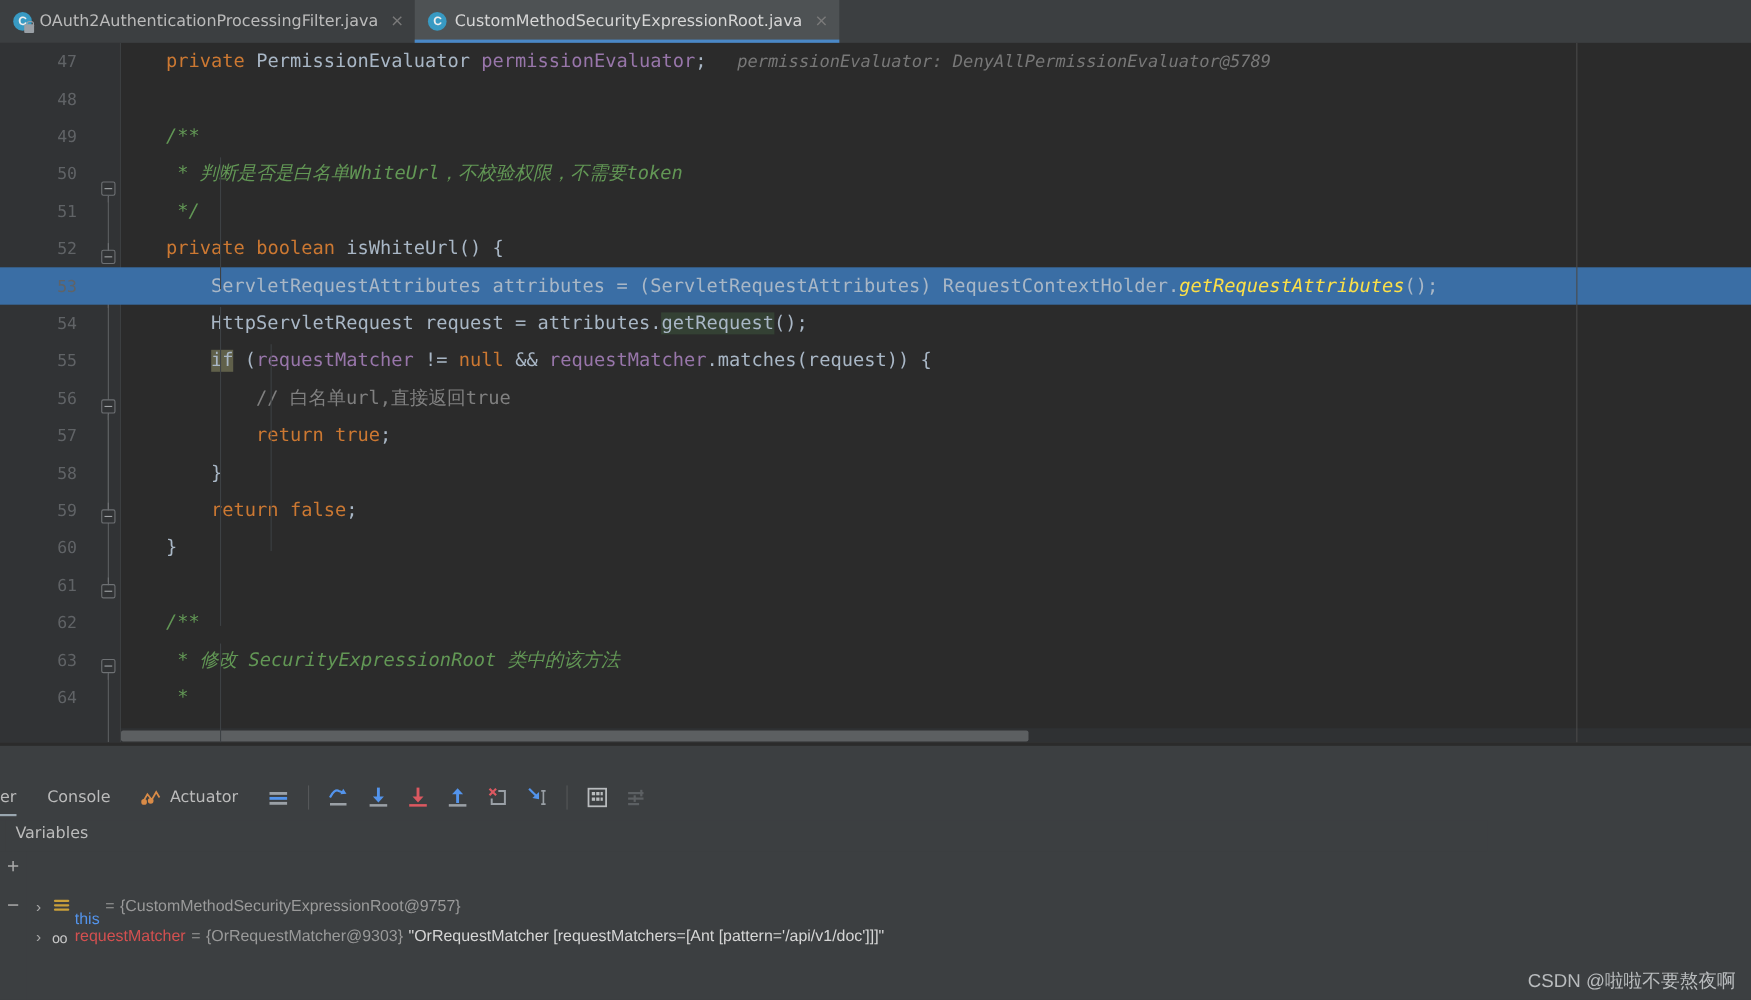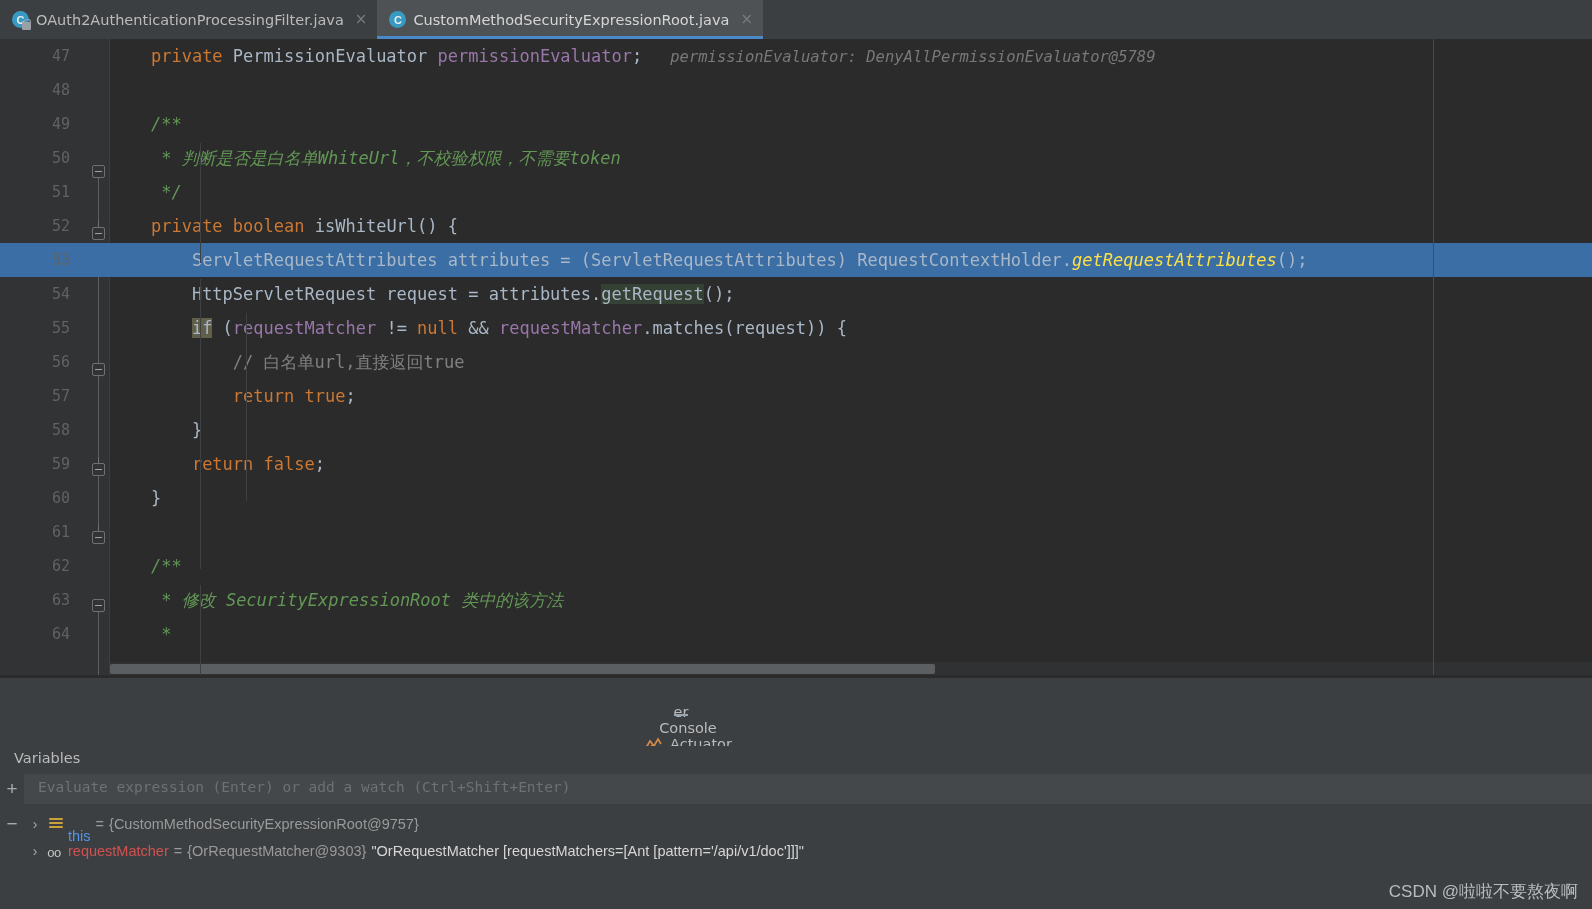--- a/index.html
+++ b/index.html
@@ -142,21 +142,21 @@
   .debug {
     position: absolute; left: 0; top: 675px; width: 1592px; height: 234px;
     background: #3c3f41;
   }
   .debug-divider {
     position: absolute; left: 0; top: 0; width: 1592px; height: 3px;
     background: #2b2b2b;
   }
   .debug-toolbar {
     position: absolute; left: 0; top: 29px; width: 1376px; height: 42px;
-    display: flex; align-items: center; gap: 0; flex-direction: column;
+    display: flex; align-items: center; gap: 0;
   }
   .dtab {
     font-size: 14.5px; color: #bbbbbb; padding: 0 14px; height: 42px;
     display: flex; align-items: center; position: relative; white-space: nowrap;
   }
   .dtab.first { padding-left: 0; }
   .dtab.selected::after {
     content: ""; position: absolute; left: 0; right: 14px; bottom: 4px;
     height: 2.5px; background: #9aa7b0;
   }
@@ -402,23 +402,20 @@
       <div class="vars-tab-underline" style="background:#3c3f41;"></div>
       <span class="vars-tab-label">Variables</span>
     </div>
 
     <div class="vars-body">
       <div class="vars-left-rail">
         <span class="rail-btn" style="top:7px;">+</span>
         <span class="rail-btn" style="top:42px;">−</span>
       </div>
 
-      <div class="eval-bar">
-        <span class="eval-placeholder">Evaluate expression (Enter) or add a watch (Ctrl+Shift+Enter)</span>
-      </div>
 
       <div class="var-row" style="top:36px;">
         <span class="chevron">›</span>
         <span class="var-icon">
           <span class="icon-stack">
               <i></i>
               <i></i>
               <i></i>
             </span>
         </span>

